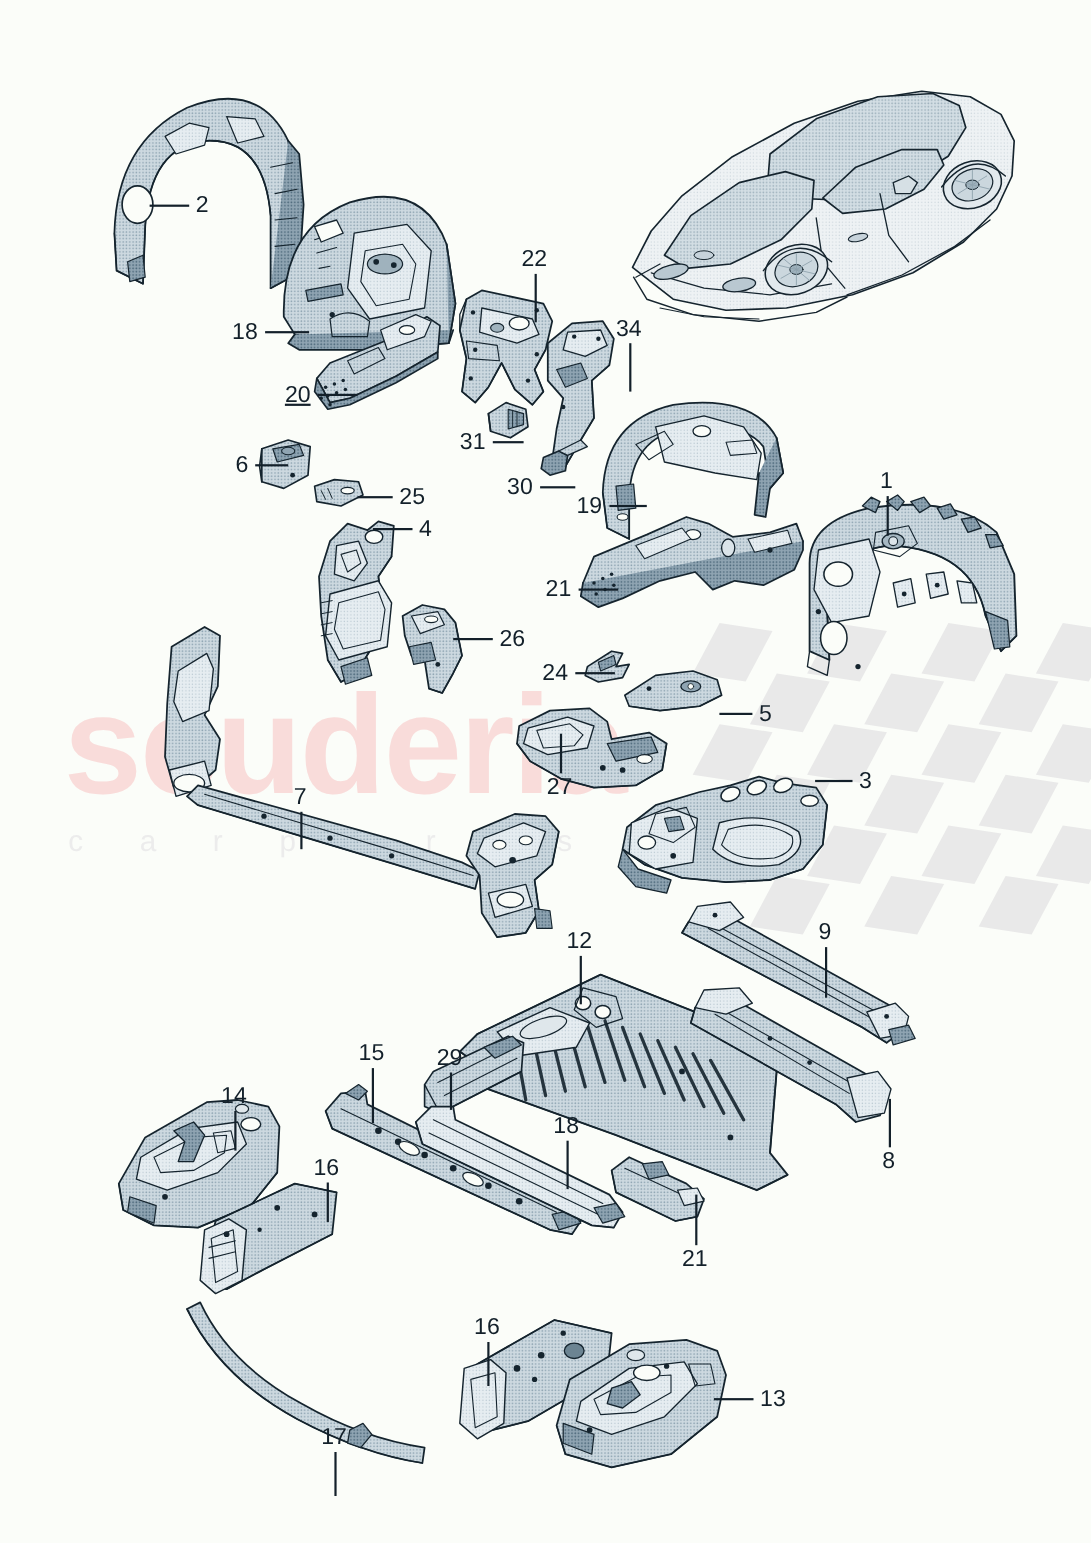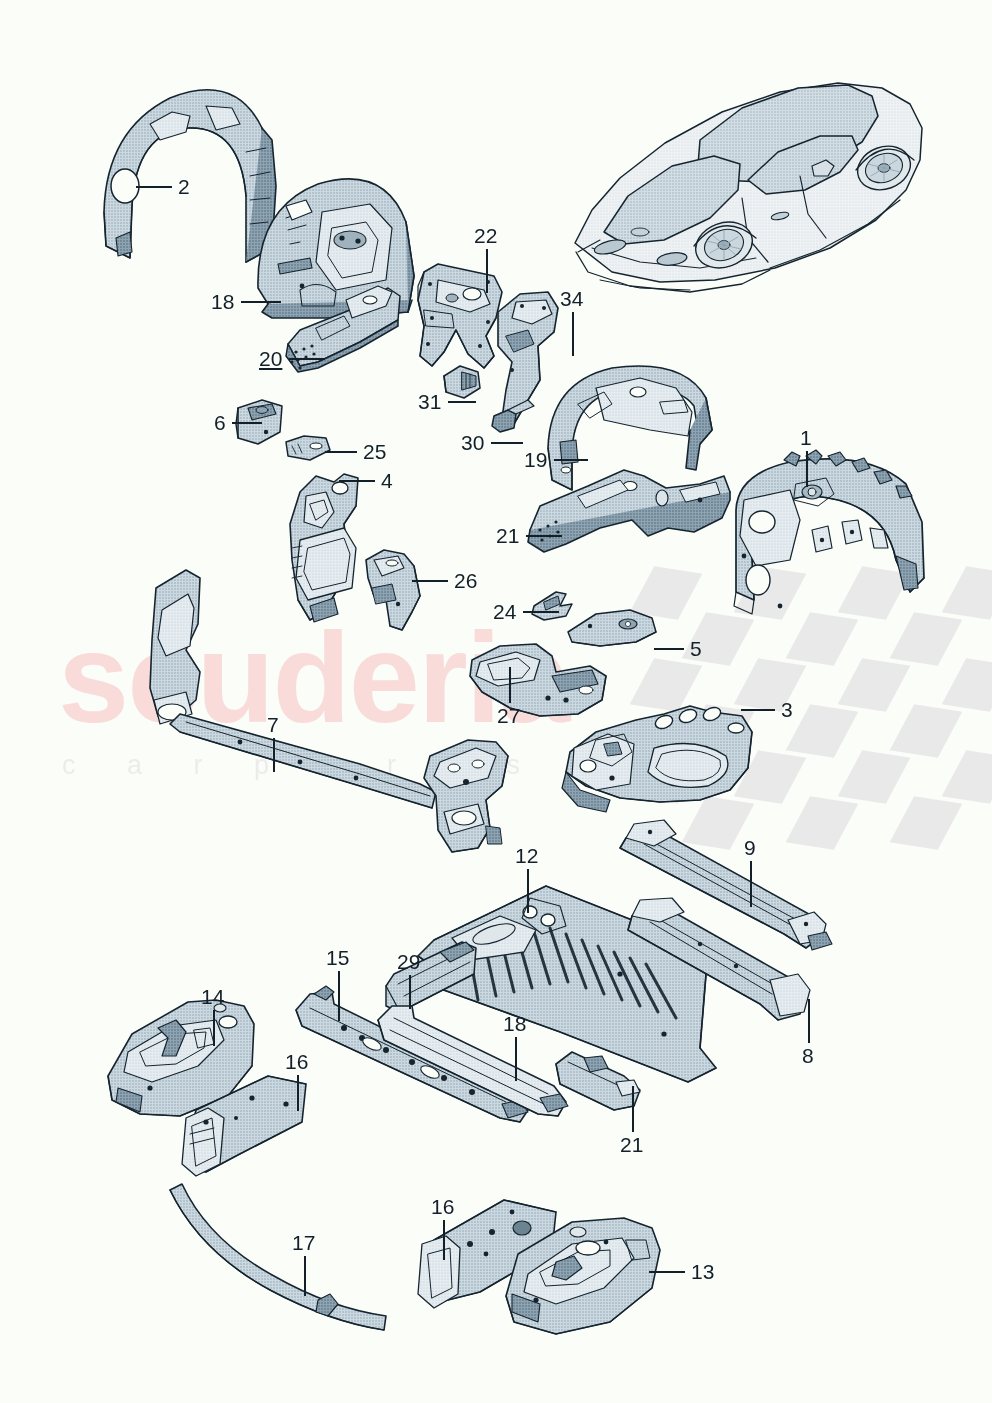--- a/index.html
+++ b/index.html
@@ -698,21 +698,21 @@
       <div class="callout" style="left: 267px; top: 714px;"><span>7</span><div style="position: absolute; background: rgb(19, 32, 42); width: 1.6px; height: 34px; left: 6px; top: 24px;"></div></div>
       <div class="callout" style="left: 802px; top: 1045px;"><span>8</span><div style="position: absolute; background: rgb(19, 32, 42); width: 1.6px; height: 44px; left: 6px; top: -46px;"></div></div>
       <div class="callout" style="left: 744px; top: 837px;"><span>9</span><div style="position: absolute; background: rgb(19, 32, 42); width: 1.6px; height: 46px; left: 6px; top: 24px;"></div></div>
       <div class="callout" style="left: 503px; top: 1013px;"><span>18</span><div style="position: absolute; background: rgb(19, 32, 42); width: 1.6px; height: 44px; left: 12px; top: 24px;"></div></div>
       <div class="callout" style="left: 326px; top: 947px;"><span>15</span><div style="position: absolute; background: rgb(19, 32, 42); width: 1.6px; height: 50px; left: 12px; top: 24px;"></div></div>
       <div class="callout" style="left: 515px; top: 845px;"><span>12</span><div style="position: absolute; background: rgb(19, 32, 42); width: 1.6px; height: 44px; left: 12px; top: 24px;"></div></div>
       <div class="callout" style="left: 691px; top: 1261px;"><span>13</span><div style="position: absolute; background: rgb(19, 32, 42); height: 1.6px; width: 36px; left: -42px; top: 10px;"></div></div>
       <div class="callout" style="left: 201px; top: 986px;"><span>14</span><div style="position: absolute; background: rgb(19, 32, 42); width: 1.6px; height: 36px; left: 12px; top: 24px;"></div></div>
       <div class="callout" style="left: 431px; top: 1196px;"><span>16</span><div style="position: absolute; background: rgb(19, 32, 42); width: 1.6px; height: 40px; left: 12px; top: 24px;"></div></div>
       <div class="callout" style="left: 285px; top: 1051px;"><span>16</span><div style="position: absolute; background: rgb(19, 32, 42); width: 1.6px; height: 36px; left: 12px; top: 24px;"></div></div>
-      <div class="callout" style="left: 292px; top: 1232px;"><span>17</span><div style="position: absolute; background: rgb(19, 32, 42); width: 1.6px; height: 40px; left: 12px; top: 24px;"></div></div>
+      <div class="callout" style="left: 292px; top: 1296px;"><span>17</span><div style="position: absolute; background: rgb(19, 32, 42); width: 1.6px; height: 40px; left: 12px; top: 24px;"></div></div>
       <div class="callout" style="left: 211px; top: 291px;"><span>18</span><div style="position: absolute; background: rgb(19, 32, 42); height: 1.6px; width: 40px; left: 30px; top: 10px;"></div></div>
       <div class="callout" style="left: 524px; top: 449px;"><span>19</span><div style="position: absolute; background: rgb(19, 32, 42); height: 1.6px; width: 34px; left: 30px; top: 10px;"></div></div>
       <div class="callout" style="left: 259px; top: 348px; text-decoration: underline;"><span>20</span><div style="position: absolute; background: rgb(19, 32, 42); height: 1.6px; width: 36px; left: 30px; top: 10px;"></div></div>
       <div class="callout" style="left: 496px; top: 525px;"><span>21</span><div style="position: absolute; background: rgb(19, 32, 42); height: 1.6px; width: 36px; left: 30px; top: 10px;"></div></div>
       <div class="callout" style="left: 474px; top: 225px;"><span>22</span><div style="position: absolute; background: rgb(19, 32, 42); width: 1.6px; height: 44px; left: 12px; top: 24px;"></div></div>
       <div class="callout" style="left: 560px; top: 288px;"><span>34</span><div style="position: absolute; background: rgb(19, 32, 42); width: 1.6px; height: 44px; left: 12px; top: 24px;"></div></div>
       <div class="callout" style="left: 493px; top: 601px;"><span>24</span><div style="position: absolute; background: rgb(19, 32, 42); height: 1.6px; width: 36px; left: 30px; top: 10px;"></div></div>
       <div class="callout" style="left: 363px; top: 441px;"><span>25</span><div style="position: absolute; background: rgb(19, 32, 42); height: 1.6px; width: 32px; left: -38px; top: 10px;"></div></div>
       <div class="callout" style="left: 454px; top: 570px;"><span>26</span><div style="position: absolute; background: rgb(19, 32, 42); height: 1.6px; width: 36px; left: -42px; top: 10px;"></div></div>
       <div class="callout" style="left: 497px; top: 705px;"><span>27</span><div style="position: absolute; background: rgb(19, 32, 42); width: 1.6px; height: 36px; left: 12px; top: -38px;"></div></div>

